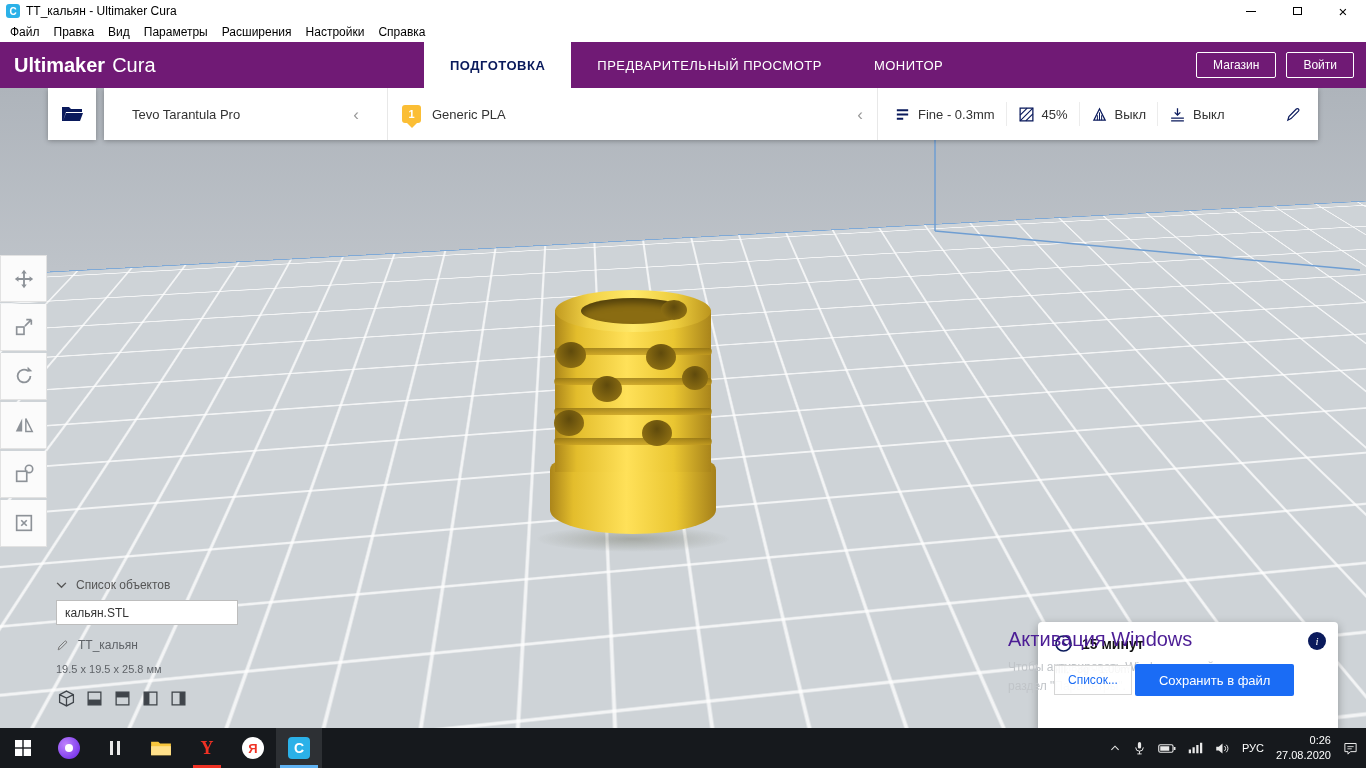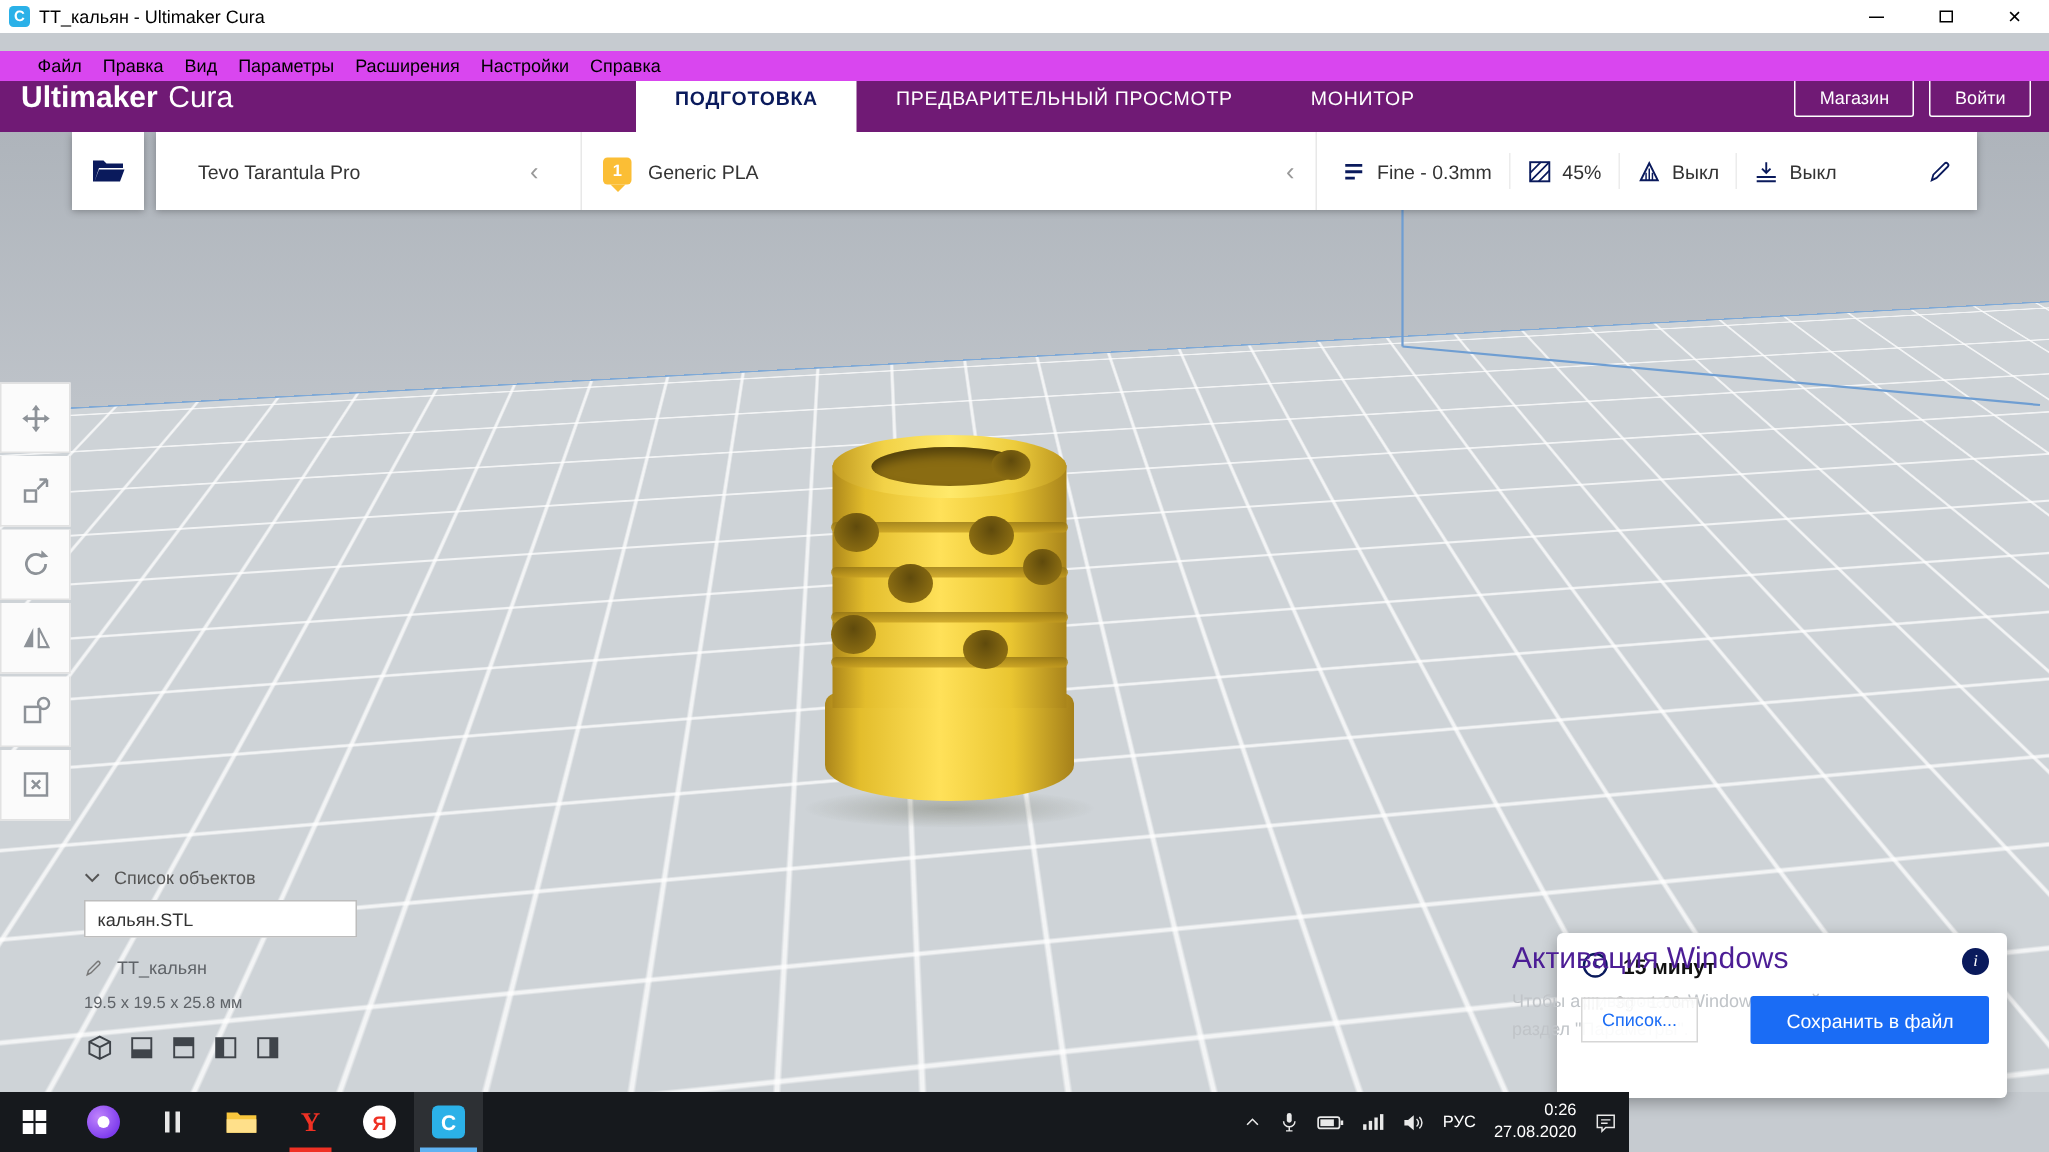--- a/index.html
+++ b/index.html
@@ -11,21 +11,21 @@
   .app-icon { width:14px; height:14px; margin:0 6px; border-radius:3px; background:#2bb1e8; color:#fff; font-size:10px; font-weight:bold; display:flex; align-items:center; justify-content:center; }
   .app-icon::after { content:"C"; }
   .titlebar-text { font-size:12px; color:#000; }
   .win-controls { margin-left:auto; display:flex; height:100%; }
   .win-btn { width:46px; display:flex; align-items:center; justify-content:center; color:#000; }
   .glyph-min { width:10px; height:1px; background:#000; display:block; }
   .glyph-max { width:9px; height:8px; border:1px solid #000; display:block; }
   .glyph-close::after { content:"×"; font-size:15px; line-height:1; }
 
   
-  .menubar { position:absolute; top:22px; left:0; right:0; height:20px; background:#d946ef; display:flex; align-items:center; padding-left:18px; z-index:30;margin-top:12px; }
+  .menubar { position:absolute; top:22px; left:0; right:0; height:20px; background:#ffffff; display:flex; align-items:center; padding-left:3px; z-index:30; }
   .menu-item { font-size:12px; color:#000; padding:0 7px; cursor:default; }
 
   
   .header { position:absolute; top:42px; left:0; right:0; height:46px; background:#701a75; z-index:25; }
   .logo { position:absolute; left:14px; top:0; height:46px; display:flex; align-items:center; color:#fff; font-size:20px; }
   .logo .bold { font-weight:700; }
   .logo .light { font-weight:300; margin-left:7px; }
   .stage-tabs { position:absolute; left:424px; top:0; height:46px; display:flex; }
   .stage-tab { display:flex; align-items:center; padding:0 26px; color:#fff; font-size:13px; letter-spacing:.5px; cursor:default; }
   .stage-tab.active { background:#fff; color:#0a1a5c; font-weight:bold; }
@@ -93,24 +93,24 @@
   .time-row { position:absolute; left:16px; top:12px; display:flex; align-items:center; gap:9px; }
   .time-text { font-size:14px; font-weight:bold; color:#111; }
   .info-btn { position:absolute; right:12px; top:10px; width:18px; height:18px; border-radius:50%; background:#0a1a5c; color:#fff; font-size:11px; display:flex; align-items:center; justify-content:center; font-family:"Liberation Serif", serif; font-style:italic; border:none; }
   .info-btn::after { content:"i"; }
   .usage-row { position:absolute; left:17px; top:41px; display:flex; align-items:center; gap:8px; font-size:11px; color:#7a7a7a; }
   .watermark { position:absolute; left:1008px; top:628px; z-index:6; pointer-events:none; }
   .wm-title { font-size:20px; color:#4c1d95; }
   .wm-sub { font-size:12px; color:#c0c4c8; margin-top:7px; line-height:1.6; }
   .action-buttons { position:absolute; left:1054px; top:664px; z-index:7; display:flex; align-items:center; gap:3px; }
   .btn-preview { height:30px; padding:0 13px; background:rgba(255,255,255,.92); border:1px solid #d6d6d6; color:#1a6cf5; font-size:12px; display:flex; align-items:center; font-family:inherit; }
-  .btn-save { height:32px; padding:0 24px; background:#1a6cf5; border:none; color:#fff; font-size:13px; display:flex; align-items:center; border-radius:2px; font-family:inherit;margin-left:32px; }
-
-  
-  .taskbar { position:absolute; left:0; bottom:0; width:1086px; height:40px; background:#16191d; z-index:40; display:flex; align-items:stretch; }
+  .btn-save { height:32px; padding:0 24px; background:#1a6cf5; border:none; color:#fff; font-size:13px; display:flex; align-items:center; border-radius:2px; font-family:inherit; }
+
+  
+  .taskbar { position:absolute; left:0; bottom:0; width:1366px; height:40px; background:#16191d; z-index:40; display:flex; align-items:stretch; }
   .tb-btn { width:46px; display:flex; align-items:center; justify-content:center; position:relative; background:transparent; border:none; }
   .tb-btn.active-app { background:rgba(255,255,255,.10); }
   .tb-underline-red { position:absolute; bottom:0; left:9px; right:9px; height:3px; background:#ef3124; }
   .tb-underline-blue { position:absolute; bottom:0; left:4px; right:4px; height:3px; background:#5fb2f2; }
   .alice-icon { width:22px; height:22px; border-radius:50%; background:radial-gradient(circle at 35% 35%, #c084fc, #7c3aed 75%); position:relative; }
   .alice-icon::after { content:""; position:absolute; left:7px; top:7px; width:8px; height:8px; border-radius:50%; background:#fff; }
   .pause-icon { display:flex; gap:4px; }
   .pause-icon i { width:3px; height:14px; background:#e8e8e8; display:block; }
   .y-letter { color:#ef3124; font-size:18px; font-weight:bold; font-family:"Liberation Serif", serif; }
   .y-letter::after { content:"Y"; }

